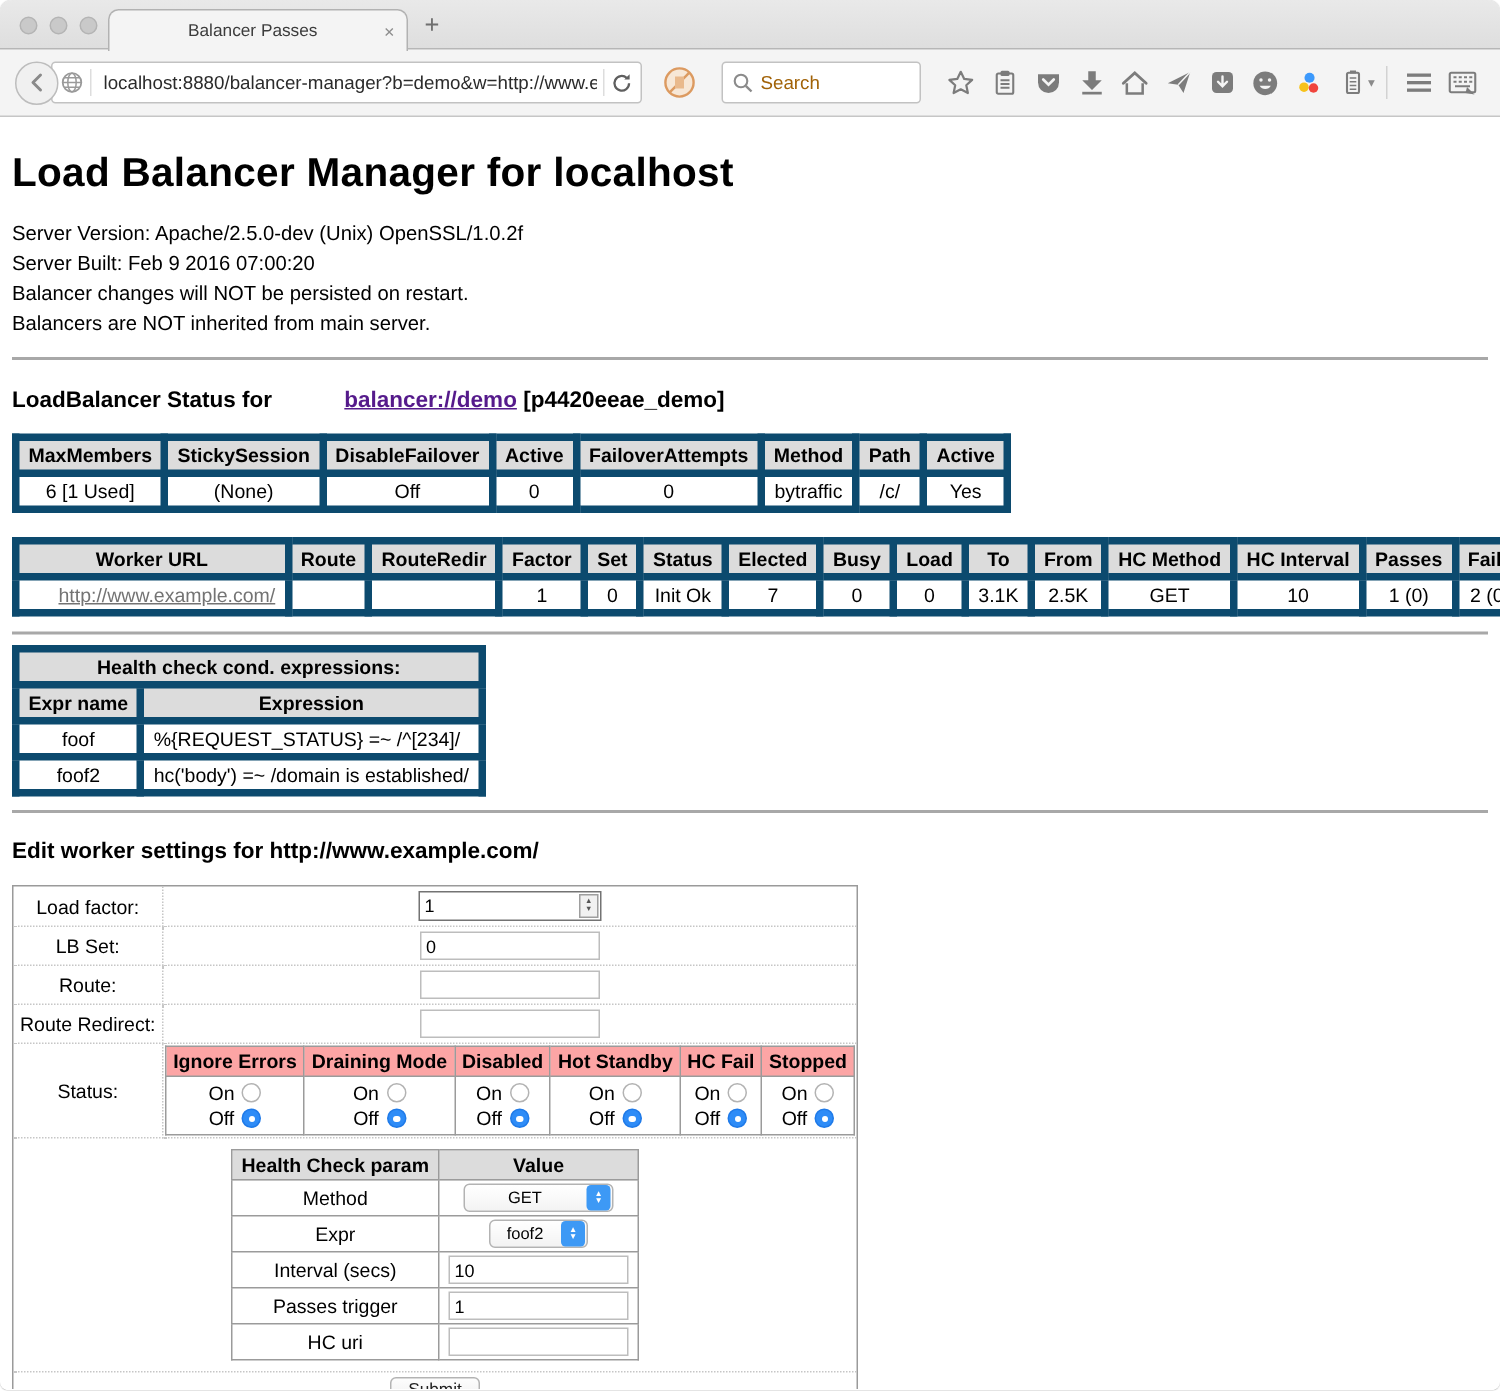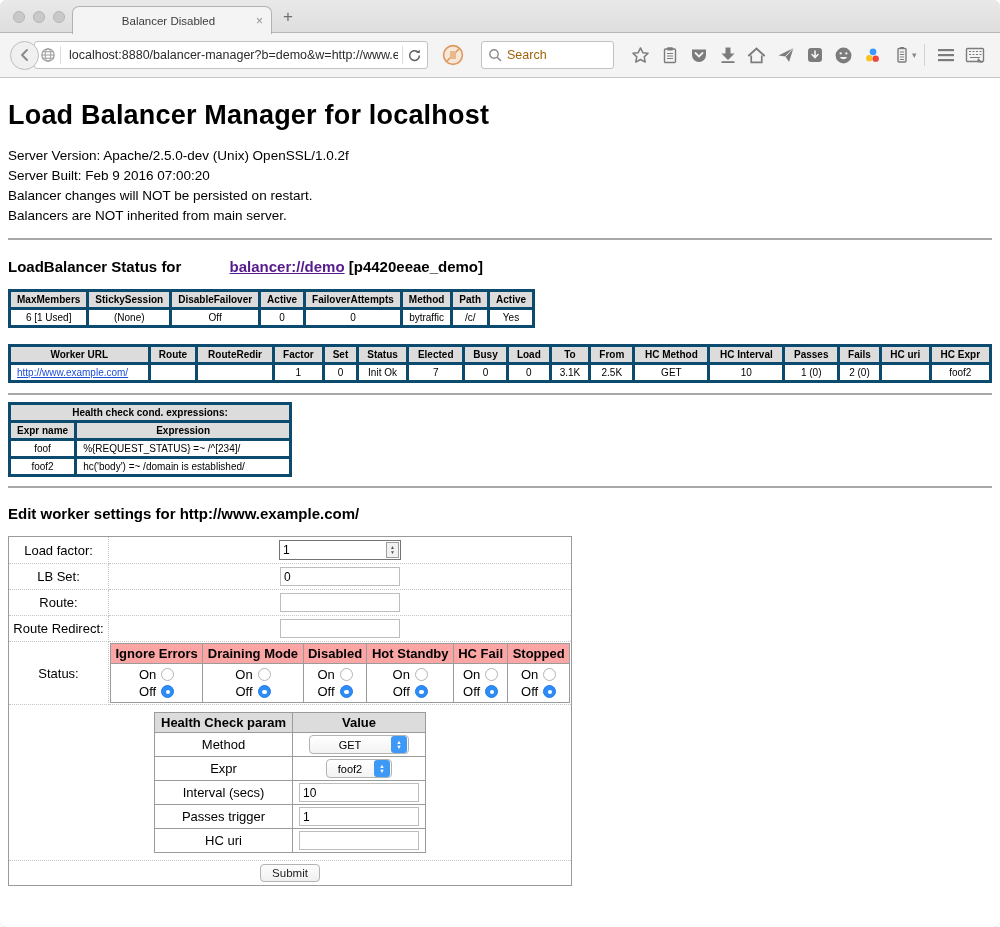--- a/index.html
+++ b/index.html
@@ -41,25 +41,25 @@
   .tooldiv { width:1px; height:22px; background:#d2d2d2; margin:0 7px; }
 
   
   .content { height:848px; background:#fff; padding:0 8px; overflow:hidden;
              font-size:13.5px; color:#000; }
   h1.pagetitle { font-size:27px; font-weight:bold; padding-top:22px; letter-spacing:0.2px; }
   .server-info { margin-top:15px; line-height:20px; font-size:13.5px; }
   hr.rule { border:none; height:2px; background:#a8a8a8; margin:12px 0 0 0; }
   h3.sect { font-size:15px; font-weight:bold; margin:18px 0 14px 0; }
   a.vlink { color:#551a8b; font-weight:bold;padding-left:44px; }
-  a.wlink { color:#1d4ed8; }
+  a.wlink { color:#737373;margin-left:20px; }
 
   table.data { border-collapse:collapse; }
-  table.data th, table.data td { border:3px solid #0c4a6e; padding:2px 6px;
-      font-size:10px; text-align:center; white-space:nowrap; }
+  table.data th, table.data td { border:5px solid #0c4a6e; padding:2px 6px;
+      font-size:13px; text-align:center; white-space:nowrap; }
   table.data th { background:#dcdcdc; font-weight:bold; }
   table.worker { width:984px; margin-top:16px; }
   td.cell-left { text-align:left !important; }
 
   
   table.formtbl { width:564px; border:1px solid #9a9a9a; border-collapse:separate;
                   border-spacing:0; margin-top:8px; }
   table.formtbl > tbody > tr > td { border-bottom:1px dotted #c6c6c6; padding:3px; font-size:13px; }
   table.formtbl > tbody > tr:last-child > td { border-bottom:none; }
   td.flabel { width:100px; text-align:center; border-right:1px dotted #c6c6c6; height:24px; }
@@ -109,21 +109,21 @@
 
 <div class="window">
 
   <div class="tabbar">
     <div class="traffic">
       <span class="tl"></span>
       <span class="tl"></span>
       <span class="tl"></span>
     </div>
     <div class="tab">
-      <span class="tab-title">Balancer Disabled</span>
+      <span class="tab-title">Balancer Passes</span>
       <span class="tab-close">×</span>
     </div>
     <span class="newtab">+</span>
   </div>
 
   <div class="navbar">
     <div class="backbtn">
       <svg class="ic" width="14" height="14" viewBox="0 0 14 14">
           <path d="M9 2 L4 7 L9 12" stroke="#8a8a8a" stroke-width="2" fill="none" stroke-linecap="round" stroke-linejoin="round"></path>
         </svg>

